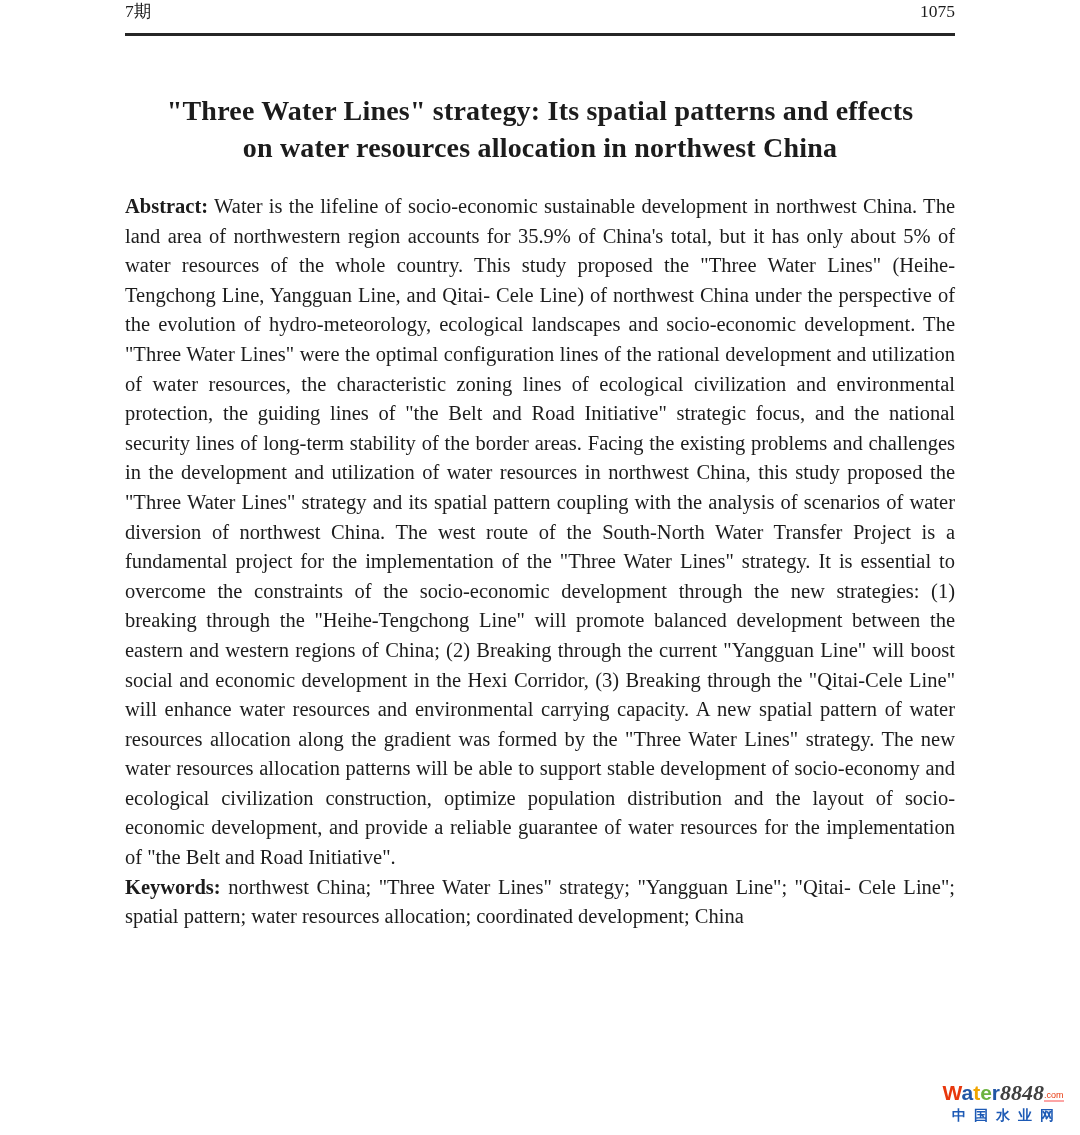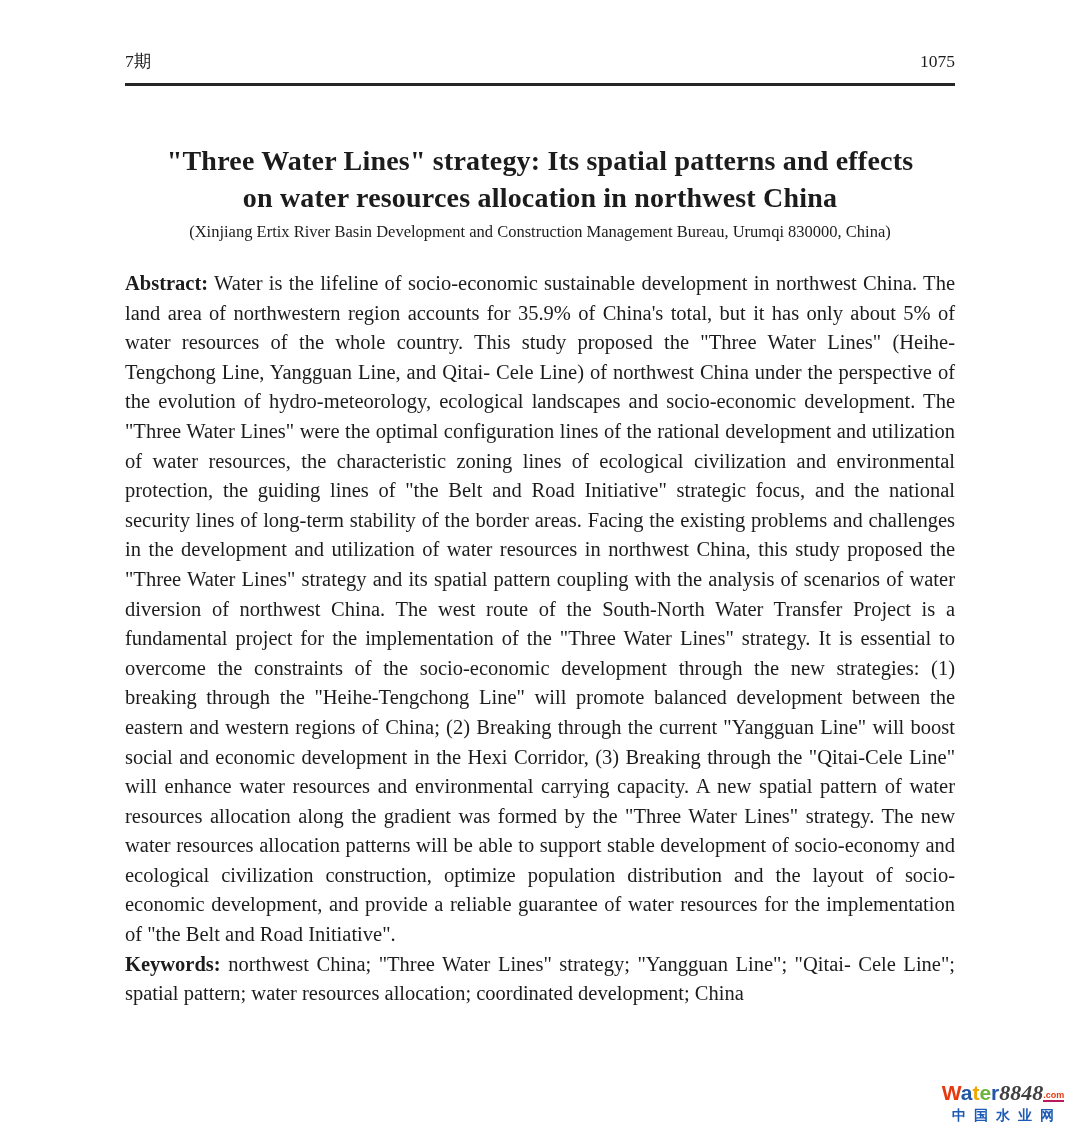--- a/index.html
+++ b/index.html
@@ -17,21 +17,20 @@
   }
   .page {
     position: relative;
     width: 1080px;
     height: 1135px;
     background: #ffffff;
   }
   .content {
     margin: 0 auto;
     width: 830px;
-    padding-top: 50px;
   }
   
   .running-head {
     display: flex;
     justify-content: space-between;
     align-items: baseline;
     font-size: 17.5px;
     line-height: 22px;
   }
   .running-head .issue { min-width: 70px; text-align: left; }
@@ -96,23 +95,23 @@
   .lw4 { color: #2257a5; }
   .logo-number {
     font-family: "Liberation Serif", serif;
     font-style: italic;
     font-weight: bold;
     color: #404040;
     font-size: 22px;
   }
   .logo-suffix {
     font-size: 9px;
-    font-weight: bold;
+    font-weight: normal;
     color: #e8380d;
-    border-bottom: 2px solid #be185d;
+    border-bottom: 2px solid #fca5a5;
     vertical-align: 2px;
   }
   .logo-cn {
     margin-top: 4px;
     font-size: 14px;
     font-weight: bold;
     color: #1d5ab5;
     letter-spacing: 8px;
     margin-right: -8px;
   }
@@ -127,21 +126,20 @@
       <span class="issue">7期</span>
       <span class="pageno">1075</span>
     </div>
     <div class="head-rule"></div>
 
     <div class="article-title">
       <div>"Three Water Lines" strategy: Its spatial patterns and effects</div>
       <div>on water resources allocation in northwest China</div>
     </div>
 
-    <div class="affiliation">(Xinjiang Ertix River Basin Development and Construction Management Bureau, Urumqi 830000, China)</div>
 
     <div class="body-text">
       <p><span class="inline-label">Abstract:</span><span> Water is the lifeline of socio-economic sustainable development in northwest China. The land area of northwestern region accounts for 35.9% of China's total, but it has only about 5% of water resources of the whole country. This study proposed the "Three Water Lines" (Heihe- Tengchong Line, Yangguan Line, and Qitai- Cele Line) of northwest China under the perspective of the evolution of hydro-meteorology, ecological landscapes and socio-economic development. The "Three Water Lines" were the optimal configuration lines of the rational development and utilization of water resources, the characteristic zoning lines of ecological civilization and environmental protection, the guiding lines of "the Belt and Road Initiative" strategic focus, and the national security lines of long-term stability of the border areas. Facing the existing problems and challenges in the development and utilization of water resources in northwest China, this study proposed the "Three Water Lines" strategy and its spatial pattern coupling with the analysis of scenarios of water diversion of northwest China. The west route of the South-North Water Transfer Project is a fundamental project for the implementation of the "Three Water Lines" strategy. It is essential to overcome the constraints of the socio-economic development through the new strategies: (1) breaking through the "Heihe-Tengchong Line" will promote balanced development between the eastern and western regions of China; (2) Breaking through the current "Yangguan Line" will boost social and economic development in the Hexi Corridor, (3) Breaking through the "Qitai-Cele Line" will enhance water resources and environmental carrying capacity. A new spatial pattern of water resources allocation along the gradient was formed by the "Three Water Lines" strategy. The new water resources allocation patterns will be able to support stable development of socio-economy and ecological civilization construction, optimize population distribution and the layout of socio-economic development, and provide a reliable guarantee of water resources for the implementation of "the Belt and Road Initiative".</span></p>
       <p><span class="inline-label">Keywords:</span><span> northwest China; "Three Water Lines" strategy; "Yangguan Line"; "Qitai- Cele Line"; spatial pattern; water resources allocation; coordinated development; China</span></p>
     </div>
 
   </div>
 
   <div class="logo">
     <div class="logo-line1"><span class="logo-water"><span class="lw0">W</span><span class="lw1">a</span><span class="lw2">t</span><span class="lw3">e</span><span class="lw4">r</span></span><span class="logo-number">8848</span><span class="logo-suffix">.com</span></div>

